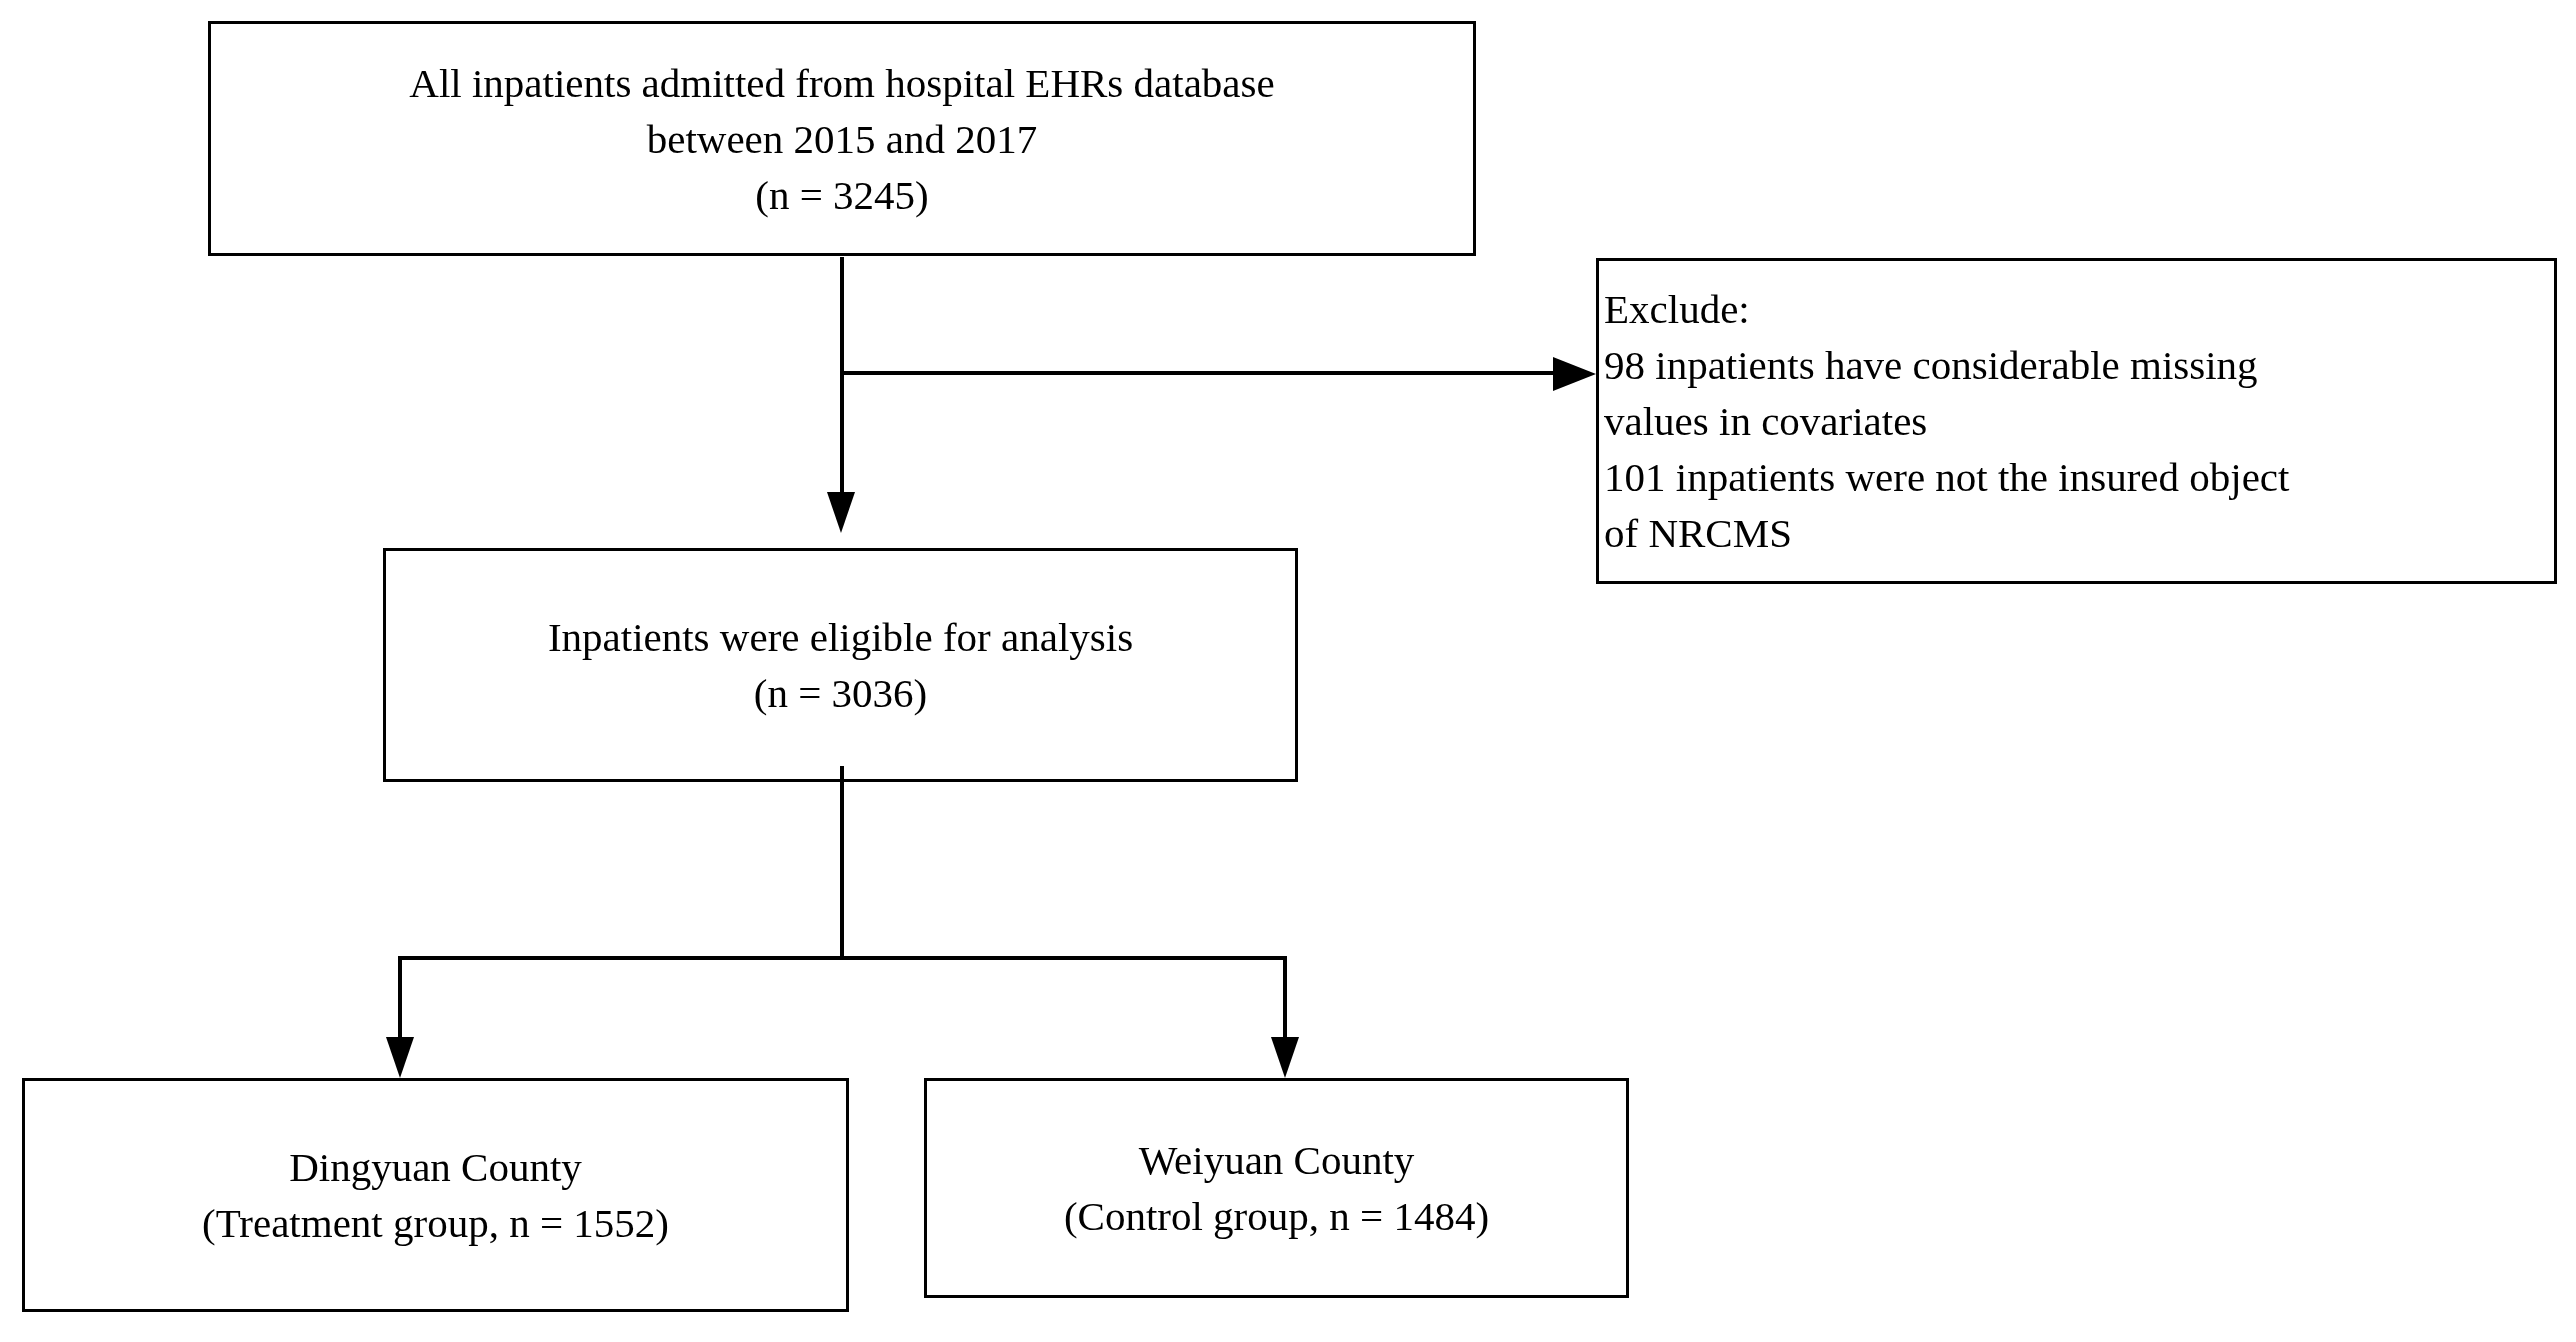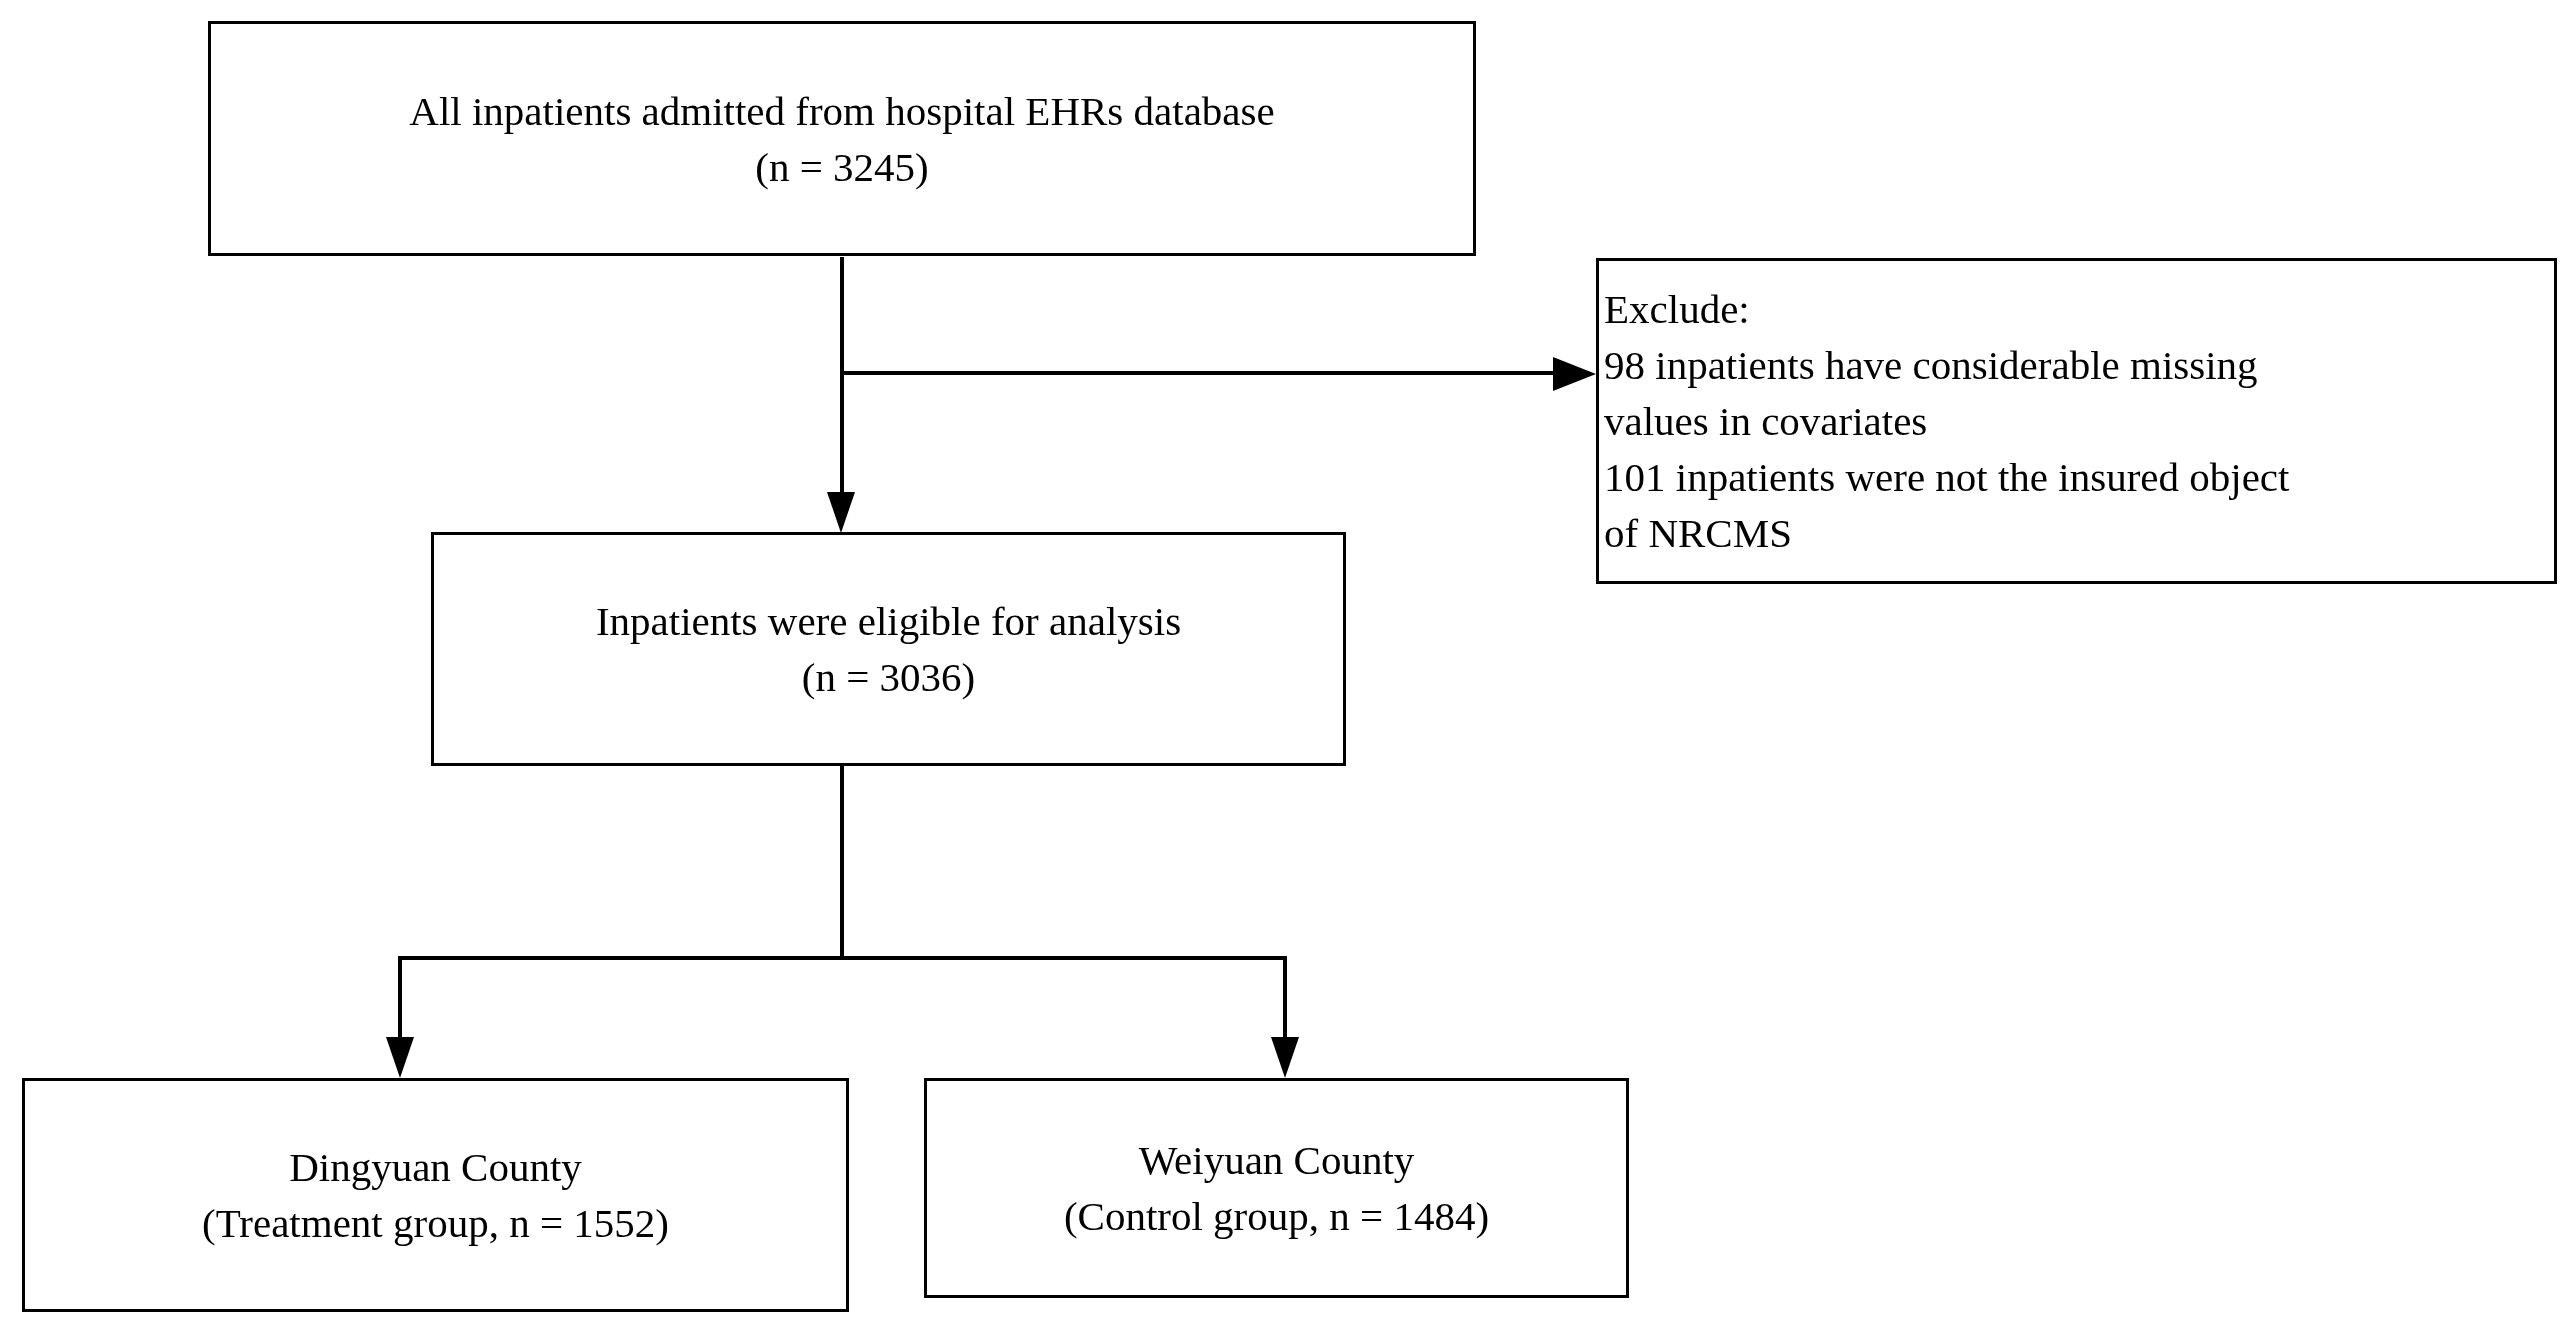--- a/index.html
+++ b/index.html
@@ -22,21 +22,21 @@
     justify-content: center;
     align-items: center;
     text-align: right;
     font-size: 41px;
     line-height: 56px;
     white-space: nowrap;
   }
   .box-source    { left: 208px;  top: 21.4px;   width: 1268px; height: 235px; }
   .box-exclude   { left: 1596px; top: 258px;  width: 961px; height: 326px;
                    align-items: flex-start; text-align: left; padding: 0 5px; }
-  .box-eligible  { left: 383px;  top: 532px;  width: 915px; height: 234px; margin-left: 48px; }
+  .box-eligible  { left: 383px;  top: 548px;  width: 915px; height: 234px; }
   .box-treatment { left: 22px;   top: 1078px; width: 827px; height: 234px; }
   .box-control   { left: 924px; top: 1078px; width: 705px;  height: 220px; }
 
   .vline, .hline { position: absolute; background: #000000; }
   .vline { width: 3.6px; }
   .hline { height: 3.6px; }
 
   .v-source-to-eligible { left: 840px; top: 257px;  height: 237px; }
   .h-to-exclude         { left: 840px; top: 371px;  width: 713px; }
   .v-eligible-to-split  { left: 840px; top: 766px; height: 191px; }
@@ -61,20 +61,21 @@
   .a-left     { left: 386px;  top: 1037px; }
   .a-right    { left: 1271px; top: 1037px; }
 </style>
 </head>
 <body>
 
 <div class="canvas">
 
   <div class="box box-source">
     <div>All inpatients admitted from hospital EHRs database</div>
+    <div>between 2015 and 2017</div>
     <div>(n = 3245)</div>
   </div>
 
   <div class="box box-exclude">
     <div>Exclude:</div>
     <div>98 inpatients have considerable missing</div>
     <div>values in covariates</div>
     <div>101 inpatients were not the insured object</div>
     <div>of NRCMS</div>
   </div>

